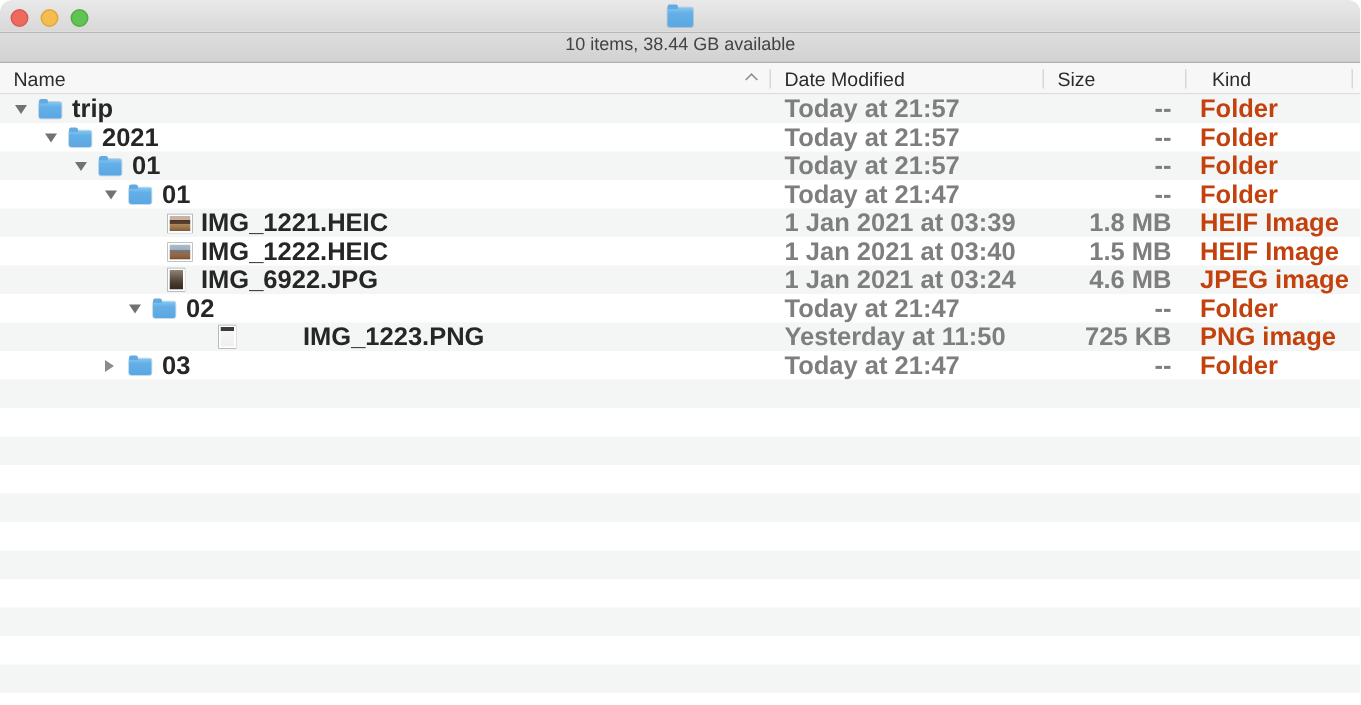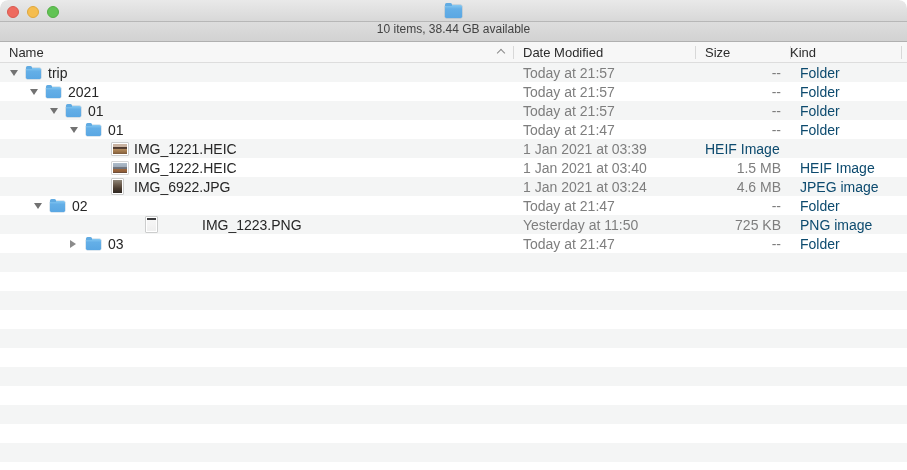--- a/index.html
+++ b/index.html
@@ -29,35 +29,35 @@
   
   .statusbar{height:20px;background:linear-gradient(180deg,#dddddd,#d2d2d2);border-bottom:1px solid #b0b0b0;
     display:flex;align-items:flex-start;justify-content:center;font-size:12px;color:#434343;}
 
   
   .colheader{position:relative;height:21px;background:#f7f7f7;border-bottom:1px solid #dddddd;display:flex;align-items:center;font-size:13px;color:#2b2b2b;}
   .hcell{position:relative;height:100%;display:flex;align-items:center;}
   .h-name{width:513px;padding-left:9px;}
   .h-date{width:182px;padding-left:10px;text-align:right;}
   .h-size{width:95px;justify-content:flex-start;padding-left:10px;align-items:center;}
-  .h-kind{width:115px;padding-left:0;}
+  .h-kind{width:115px;padding-left:18px;}
   .h-date::before,.h-size::before,.h-kind::before,.h-kind::after{content:"";position:absolute;left:0;top:4px;width:1px;height:13px;background:#d8d8d8;}
   .h-kind::after{left:auto;right:3px;}
   .sort-chevron{position:absolute;right:9px;top:8px;width:6px;height:6px;border-left:1.5px solid #8a8a8a;border-top:1.5px solid #8a8a8a;transform:rotate(45deg);}
 
   
   .list{position:relative;}
-  .row{display:flex;height:19px;align-items:center;font-size:14px;width:907px;}
+  .row{display:flex;height:19px;align-items:center;font-size:17px;width:907px;font-weight:bold;}
   .row.odd{background:var(--stripe,#f4f5f5);}
   .row.even{background:#ffffff;}
   .cell{height:100%;display:flex;align-items:center;overflow:hidden;white-space:nowrap;}
   .name-cell{width:513px;color:#262626;}
   .date-cell{width:182px;padding-left:10px;color:#7e7e7e;}
   .size-cell{width:95px;justify-content:flex-end;padding-right:9px;color:#7e7e7e;}
-  .kind-cell{width:117px;padding-left:10px;color:#0c4a6e;}
+  .kind-cell{width:117px;padding-left:10px;color:#c2410c;}
 
   .disclosure{width:16px;display:flex;align-items:center;flex:0 0 16px;}
   .tri{width:0;height:0;display:inline-block;}
   .tri-open .tri{border-left:4.5px solid transparent;border-right:4.5px solid transparent;border-top:6px solid #727272;margin-top:1px;}
   .tri-closed .tri{border-top:4.5px solid transparent;border-bottom:4.5px solid transparent;border-left:6px solid #8b8b8b;}
 
   .icon-slot{width:17px;display:flex;justify-content:flex-start;align-items:center;flex:0 0 17px;}
   .fname{margin-left:5px;}
 
   
@@ -164,20 +164,21 @@
     <div class="cell name-cell" style="padding-left: 96px;">
       <span class="disclosure">
             <span class="tri"></span>
           </span>
       <span class="icon-slot">
             <span class="icon thumb heic1"></span>
           </span>
       <span class="fname">IMG_1221.HEIC</span>
     </div>
     <div class="cell date-cell">1 Jan 2021 at 03:39</div>
+    <div class="cell size-cell">1.8 MB</div>
     <div class="cell kind-cell">HEIF Image</div>
   </div>
       <div class="row even">
     <div class="cell name-cell" style="padding-left: 96px;">
       <span class="disclosure">
             <span class="tri"></span>
           </span>
       <span class="icon-slot">
             <span class="icon thumb heic2"></span>
           </span>
@@ -195,21 +196,21 @@
       <span class="icon-slot">
             <span class="icon thumb jpg"></span>
           </span>
       <span class="fname">IMG_6922.JPG</span>
     </div>
     <div class="cell date-cell">1 Jan 2021 at 03:24</div>
     <div class="cell size-cell">4.6 MB</div>
     <div class="cell kind-cell">JPEG image</div>
   </div>
       <div class="row even">
-    <div class="cell name-cell" style="padding-left: 34px;">
+    <div class="cell name-cell" style="padding-left: 86px;">
       <span class="disclosure tri-open">
             <span class="tri"></span>
           </span>
       <span class="icon-slot">
             <span class="icon folder-icon"></span>
           </span>
       <span class="fname">02</span>
     </div>
     <div class="cell date-cell">Today at 21:47</div>
     <div class="cell size-cell">--</div>

